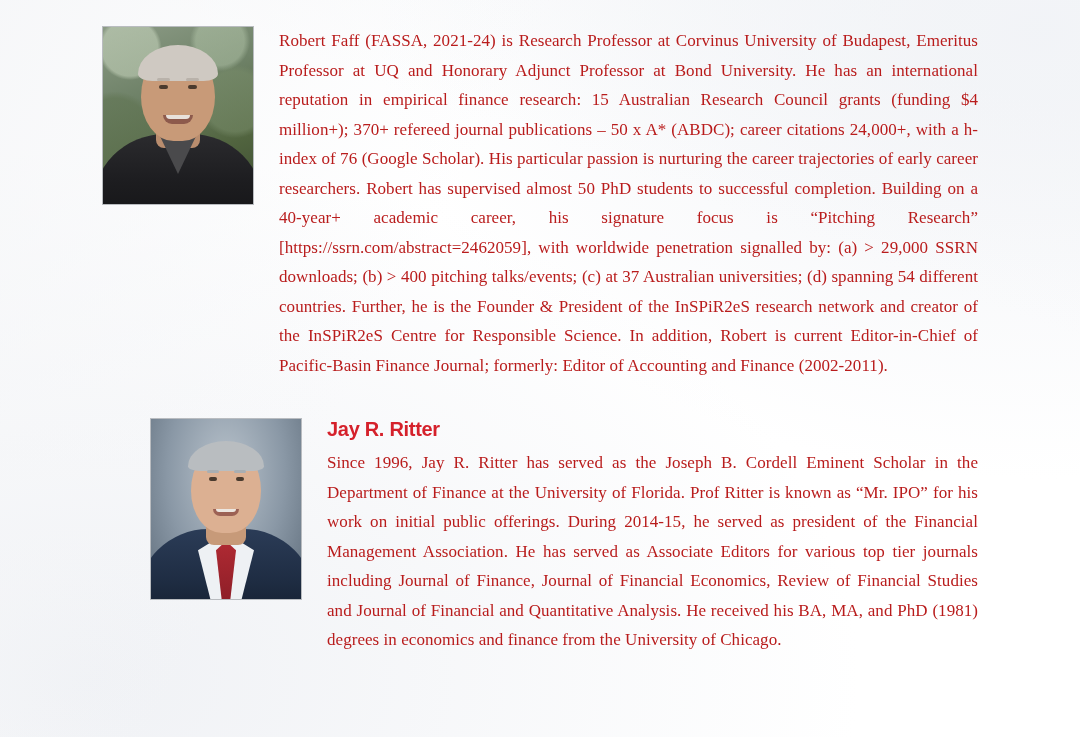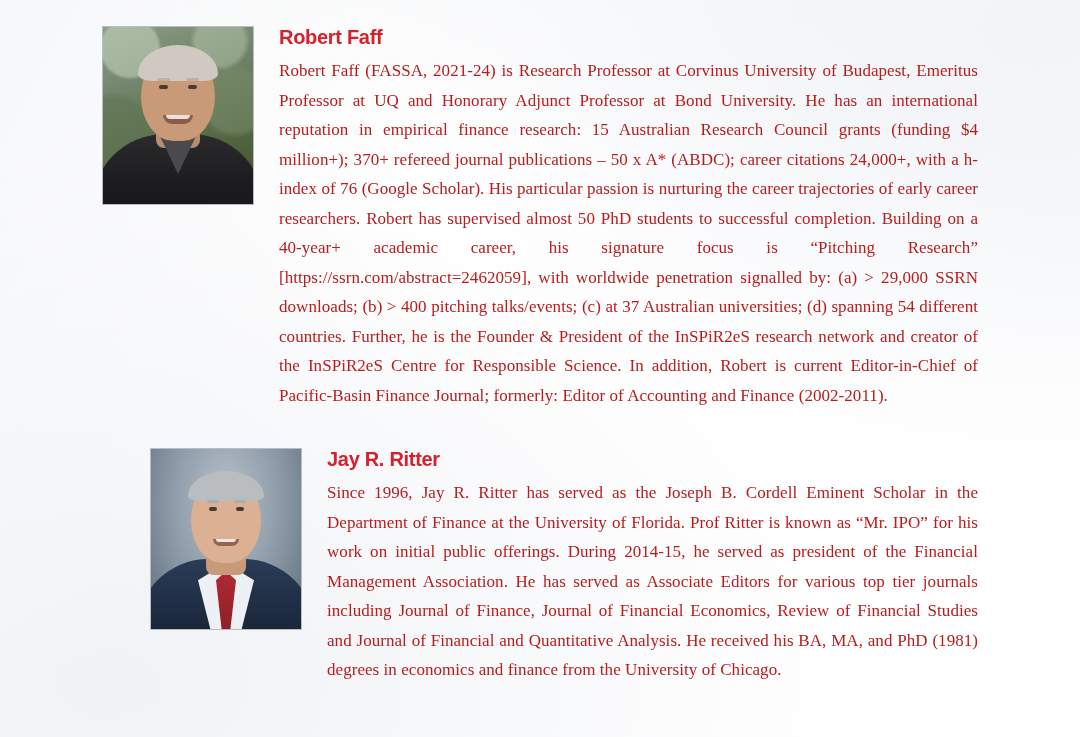--- a/index.html
+++ b/index.html
@@ -261,21 +261,20 @@
         <div class="p1-head"></div>
         <div class="p1-hair"></div>
         <div class="p1-brow l"></div>
         <div class="p1-brow r"></div>
         <div class="p1-eye l"></div>
         <div class="p1-eye r"></div>
         <div class="p1-mouth"></div>
       </div>
     </div>
     <div class="bio-text">
-      <h2 class="bio-name">Robert Faff</h2>
       <p class="bio-para">Robert Faff (FASSA, 2021-24) is Research Professor at Corvinus University of Budapest, Emeritus Professor at UQ and Honorary Adjunct Professor at Bond University. He has an international reputation in empirical finance research: 15 Australian Research Council grants (funding $4 million+); 370+ refereed journal publications – 50 x A* (ABDC); career citations 24,000+, with a h-index of 76 (Google Scholar). His particular passion is nurturing the career trajectories of early career researchers. Robert has supervised almost 50 PhD students to successful completion. Building on a 40-year+ academic career, his signature focus is “Pitching Research” [https://ssrn.com/abstract=2462059], with worldwide penetration signalled by: (a) &gt; 29,000 SSRN downloads; (b) &gt; 400 pitching talks/events; (c) at 37 Australian universities; (d) spanning 54 different countries. Further, he is the Founder &amp; President of the InSPiR2eS research network and creator of the InSPiR2eS Centre for Responsible Science. In addition, Robert is current Editor-in-Chief of Pacific-Basin Finance Journal; formerly: Editor of Accounting and Finance (2002-2011).</p>
     </div>
   </div>
 
   <div class="bio" style="padding:38px 102px 0 102px;margin-left:48px;">
     <div class="bio-photo-wrap" style="margin-right:25px;">
       <div class="photo photo-2">
         <div class="p2-bg"></div>
         <div class="p2-shoulders"></div>
         <div class="p2-shirt"></div>

